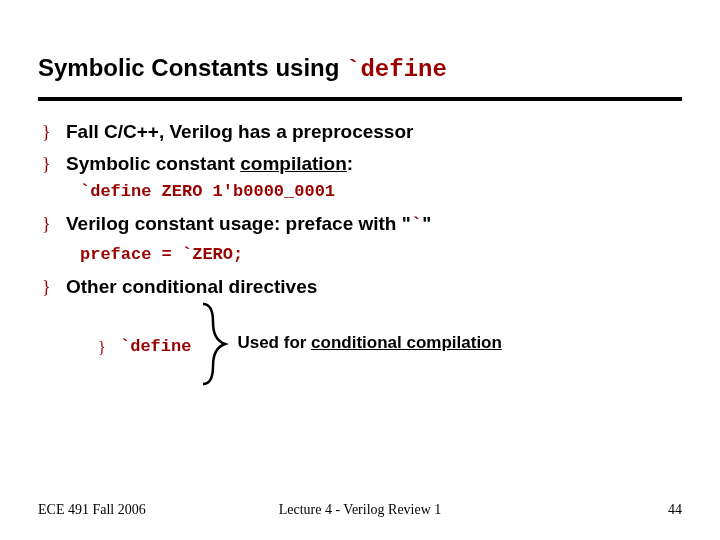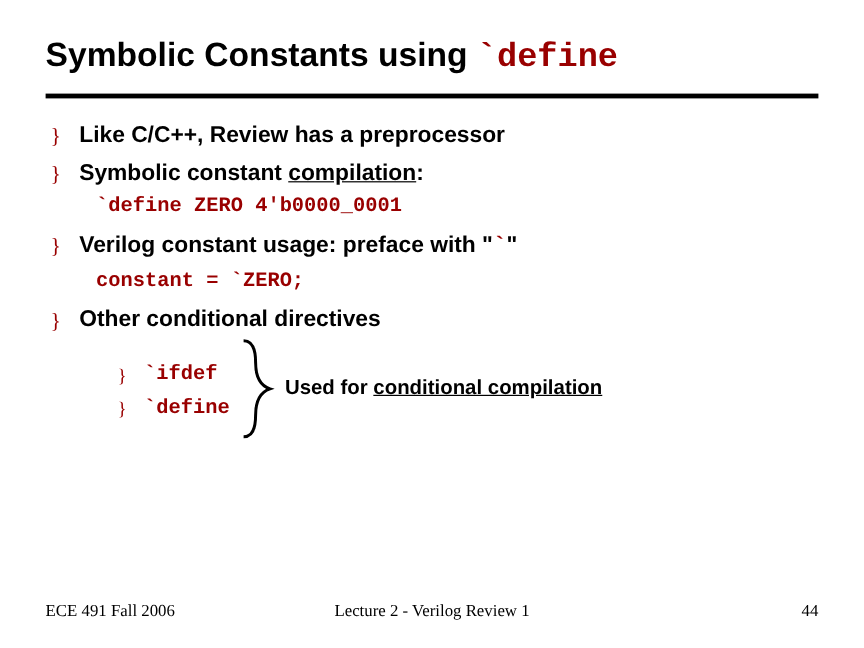--- a/index.html
+++ b/index.html
@@ -8,24 +8,25 @@
     height: 540px;
     background: #fff;
     font-family: Arial, Helvetica, sans-serif;
     position: relative;
     overflow: hidden;
   }
   .slide {
     padding: 30px 38px 0 38px;
   }
   .title {
-    font-size: 28px;
+    font-size: 24px;
     font-weight: bold;
     color: #000;
     margin-bottom: 14px;
+    margin-top: 24px;
   }
   .title .code {
     font-family: "Courier New", monospace;
     color: #990000;
     font-weight: bold;
   }
   .rule {
     border: none;
     border-top: 4px solid #000;
     margin: 0 0 18px 0;
@@ -124,53 +125,52 @@
 </head>
 <body>
 
 <div class="slide">
   <h1 class="title">
     <span>Symbolic Constants using </span><span class="code">`define</span>
   </h1>
   <hr class="rule">
 
   <ul class="bullets">
-    <li><span>Like C/C++, Review has a preprocessor</span></li>
+    <li><span>Fall C/C++, Verilog has a preprocessor</span></li>
 
 
     <li>
       <span>Symbolic constant </span><span class="underline">compilation</span><span>:</span>
     </li>
   </ul>
 
-  <div class="codeblock">`define ZERO 4'b0000_0001</div>
+  <div class="codeblock">`define ZERO 1'b0000_0001</div>
 
   <ul class="bullets">
     <li>
       <span>Verilog constant usage: preface with "</span><span class="red inline-code">`</span><span>"</span>
     </li>
   </ul>
 
-  <div class="codeblock">constant = `ZERO;</div>
+  <div class="codeblock">preface = `ZERO;</div>
 
   <ul class="bullets">
     <li><span>Other conditional directives</span>
       <div class="directive-row">
         <ul class="sub-bullets">
-          <li>`ifdef</li>
           <li>`define</li>
         </ul>
         <svg class="brace-svg" width="30" height="88">
           <path d="M 4 4 Q 14 4 14 22 Q 14 40 26 44 Q 14 48 14 66 Q 14 84 4 84" stroke="#000" stroke-width="2.5" fill="none"></path>
         </svg>
         <div class="directive-note">
           <span>Used for </span><span class="underline">conditional compilation</span>
         </div>
       </div>
     </li>
   </ul>
 </div>
 
 <div class="footer">
   <span>ECE 491 Fall 2006</span>
-  <span class="center">Lecture 2 - Verilog Review 1</span>
+  <span class="center">Lecture 4 - Verilog Review 1</span>
   <span>44</span>
 </div>
 
 </body></html>

